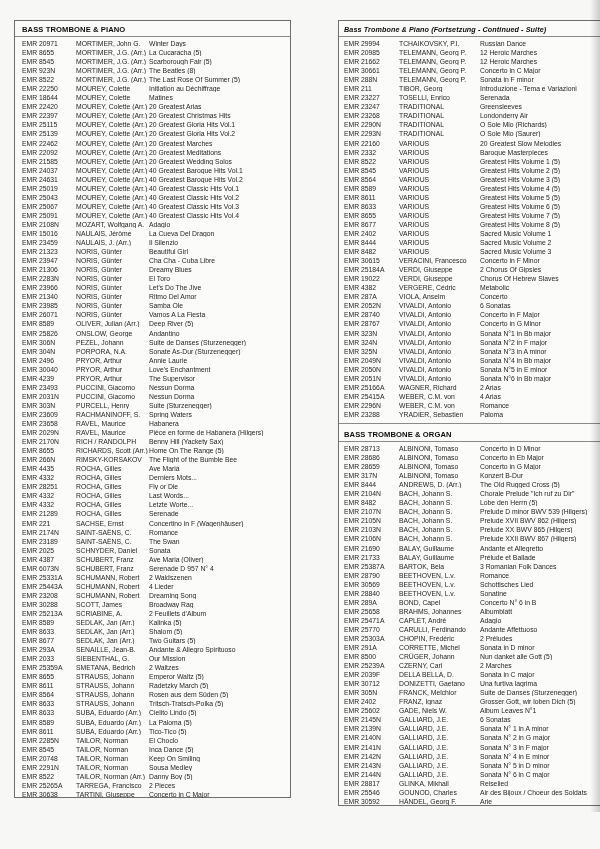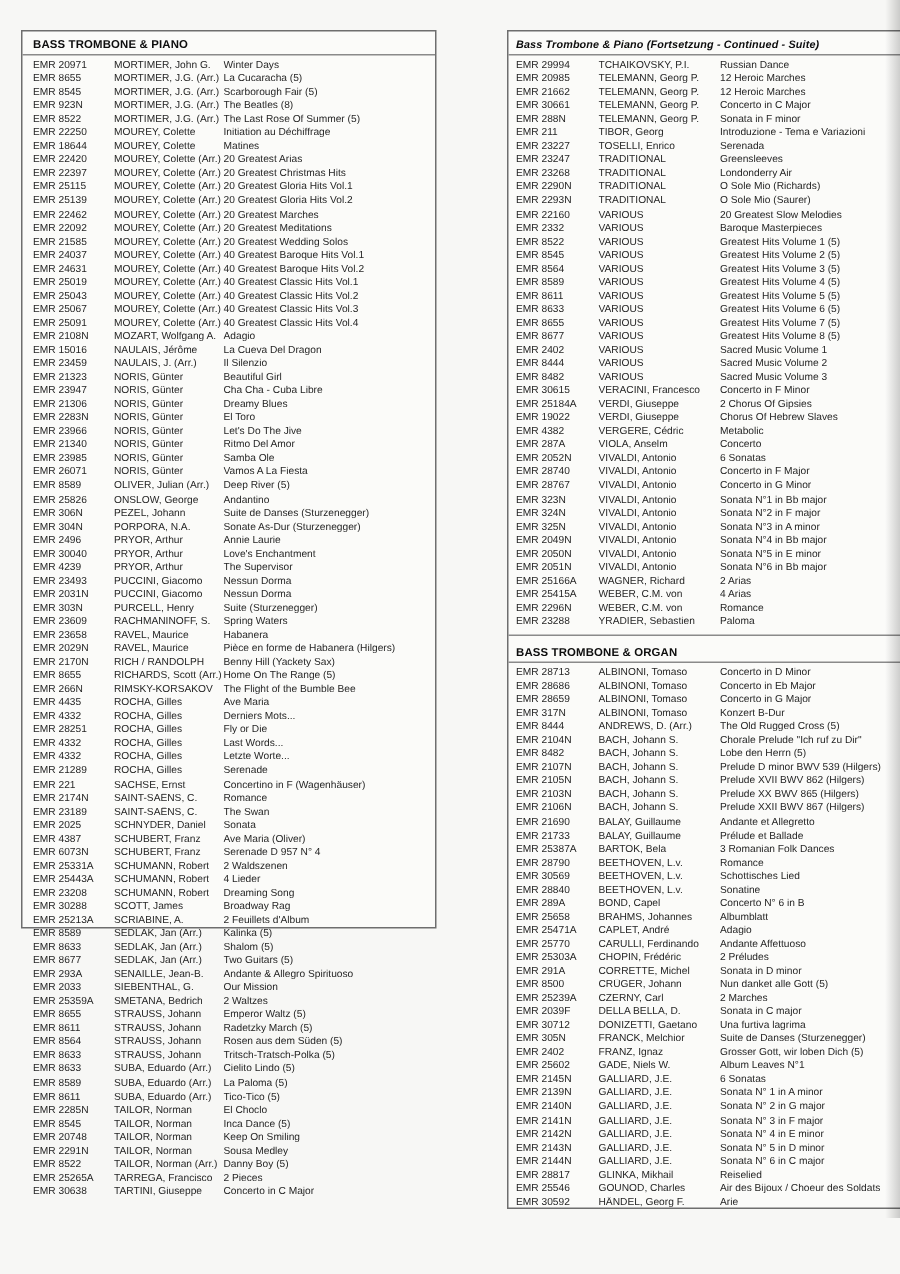--- a/index.html
+++ b/index.html
@@ -15,21 +15,21 @@
     position:absolute;top:0;right:0;width:10px;height:812px;
     background:linear-gradient(to right, rgba(0,0,0,0), rgba(0,0,0,0.18));
     pointer-events:none;
   }
   .column{
     position:absolute;
     box-sizing:border-box;
     border:1px solid #6e6e6e;
     background:#fbfbf9;
   }
-  .colL{left:14px;top:20px;width:277px;height:599px;}
+  .colL{left:14px;top:20px;width:277px;height:778px;}
   .colR{left:302px;top:20px;width:287px;height:786px;margin-left:36px;}
   .section-header{
     box-sizing:border-box;
     font-size:7.6px;
     font-weight:bold;
     color:#0d0d0d;
     padding:4px 4px 2px 7px;
     border-bottom:1px solid #8a8a8a;
     margin-bottom:2px;
     white-space:nowrap;

